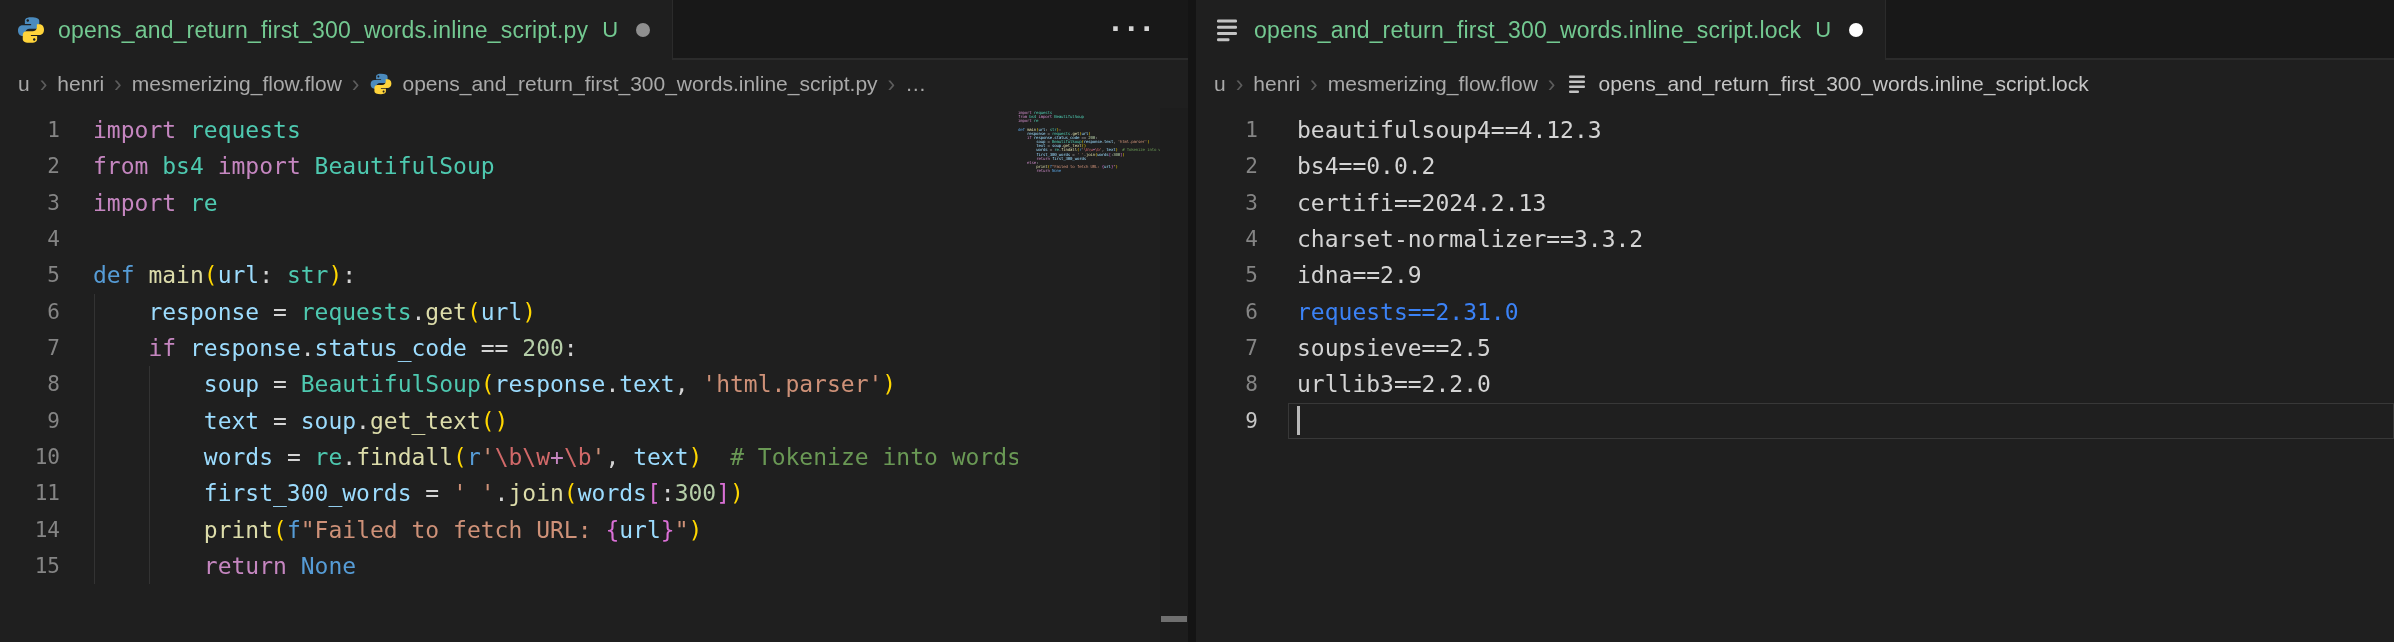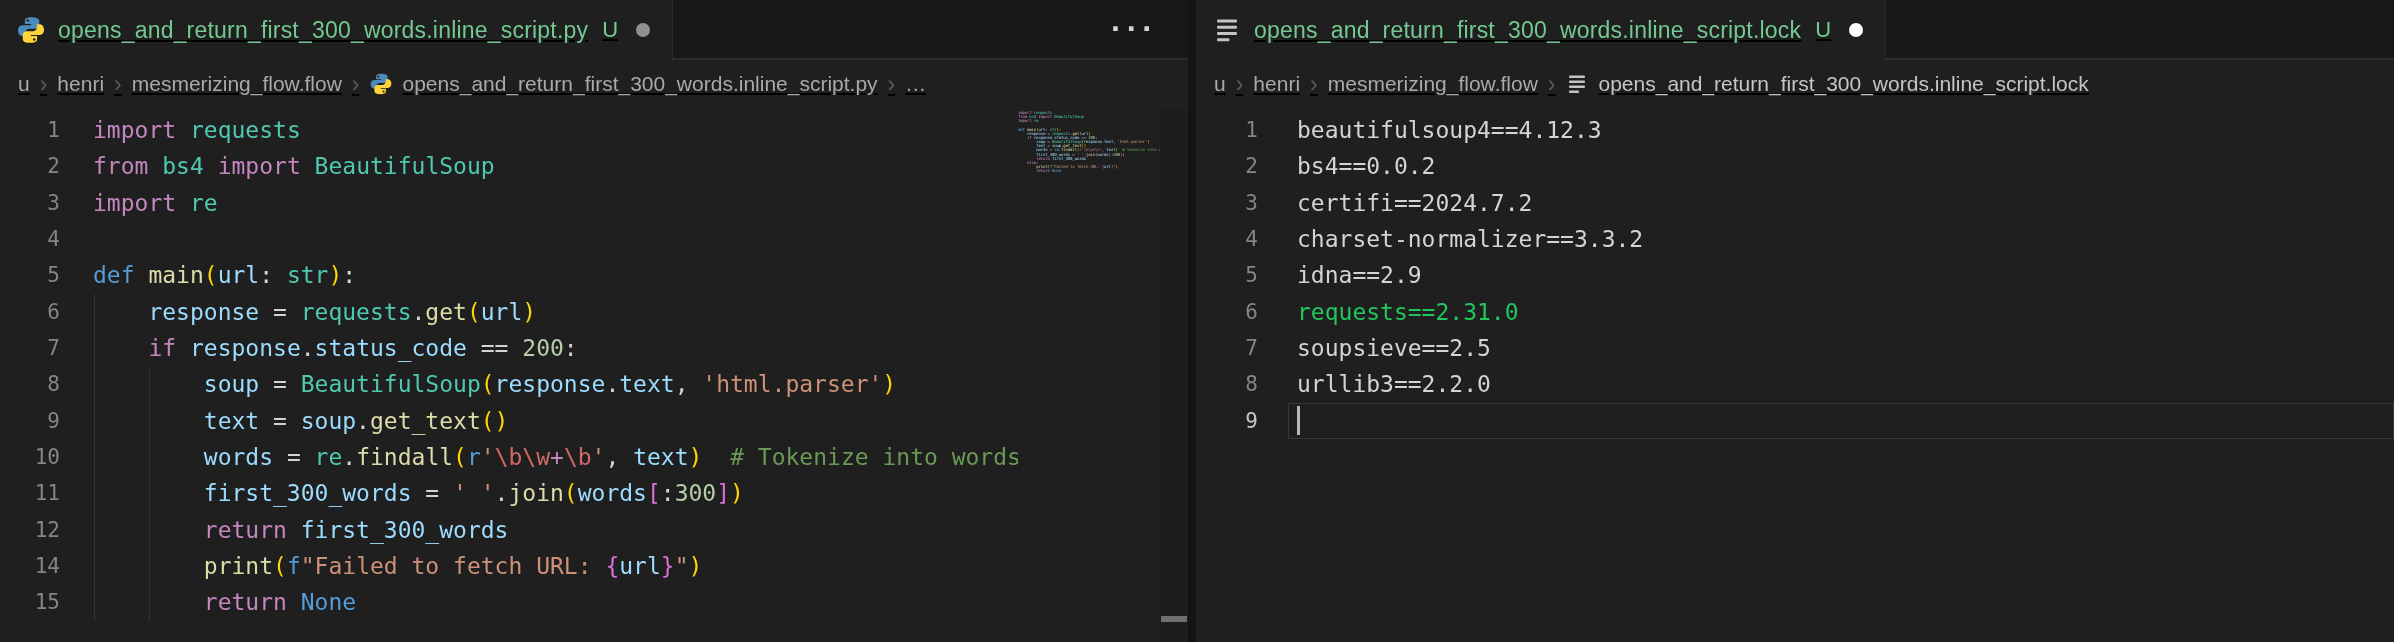--- a/index.html
+++ b/index.html
@@ -1,18 +1,18 @@
 <!DOCTYPE html>
 <html><head>
 <meta charset="utf-8">
 <style>
   html,body{margin:0;padding:0;background:#1f1f1f;}
   body{width:2394px;height:642px;overflow:hidden;font-family:"Liberation Sans",sans-serif;-webkit-font-smoothing:antialiased;}
   .app{display:flex;width:2394px;height:642px;}
-  .pane{position:relative;height:642px;background:#1f1f1f;overflow:hidden;text-decoration:underline;}
+  .pane{position:relative;height:642px;background:#1f1f1f;overflow:hidden;}
   .pane-l{width:1188px;}
   .divider{width:8px;background:#141414;flex:none;}
   .pane-r{width:1198px;}
 
   
   .tabbar{position:relative;height:60px;background:#181818;display:flex;}
   .tabbar::after{content:"";position:absolute;left:0;right:0;bottom:0;height:2px;background:#2b2b2b;}
   .tab{position:relative;z-index:2;height:60px;background:#1f1f1f;border-right:1px solid #2b2b2b;
        display:flex;align-items:center;padding:0 22px 0 16px;white-space:nowrap;cursor:pointer;}
   .ticon{display:flex;align-items:center;margin-right:12px;flex:none;}
@@ -106,21 +106,20 @@
           <div class="line"><span class="ln">2</span><span class="code"><span style="color: rgb(197, 134, 192);">from</span><span style="color: rgb(212, 212, 212);"> </span><span style="color: rgb(78, 201, 176);">bs4</span><span style="color: rgb(212, 212, 212);"> </span><span style="color: rgb(197, 134, 192);">import</span><span style="color: rgb(212, 212, 212);"> </span><span style="color: rgb(78, 201, 176);">BeautifulSoup</span></span></div>
           <div class="line"><span class="ln">3</span><span class="code"><span style="color: rgb(197, 134, 192);">import</span><span style="color: rgb(212, 212, 212);"> </span><span style="color: rgb(78, 201, 176);">re</span></span></div>
           <div class="line"><span class="ln">4</span><span class="code"></span></div>
           <div class="line"><span class="ln">5</span><span class="code"><span style="color: rgb(86, 156, 214);">def</span><span style="color: rgb(212, 212, 212);"> </span><span style="color: rgb(220, 220, 170);">main</span><span style="color: rgb(255, 215, 0);">(</span><span style="color: rgb(156, 220, 254);">url</span><span style="color: rgb(212, 212, 212);">: </span><span style="color: rgb(78, 201, 176);">str</span><span style="color: rgb(255, 215, 0);">)</span><span style="color: rgb(212, 212, 212);">:</span></span></div>
           <div class="line"><span class="ln">6</span><span class="code"><i class="gd" style="left: 1px;"></i><span style="color: rgb(212, 212, 212);">    </span><span style="color: rgb(156, 220, 254);">response</span><span style="color: rgb(212, 212, 212);"> = </span><span style="color: rgb(78, 201, 176);">requests</span><span style="color: rgb(212, 212, 212);">.</span><span style="color: rgb(220, 220, 170);">get</span><span style="color: rgb(255, 215, 0);">(</span><span style="color: rgb(156, 220, 254);">url</span><span style="color: rgb(255, 215, 0);">)</span></span></div>
           <div class="line"><span class="ln">7</span><span class="code"><i class="gd" style="left: 1px;"></i><span style="color: rgb(212, 212, 212);">    </span><span style="color: rgb(197, 134, 192);">if</span><span style="color: rgb(212, 212, 212);"> </span><span style="color: rgb(156, 220, 254);">response</span><span style="color: rgb(212, 212, 212);">.</span><span style="color: rgb(156, 220, 254);">status_code</span><span style="color: rgb(212, 212, 212);"> == </span><span style="color: rgb(181, 206, 168);">200</span><span style="color: rgb(212, 212, 212);">:</span></span></div>
           <div class="line"><span class="ln">8</span><span class="code"><i class="gd" style="left: 1px;"></i><i class="gd" style="left: 56.4px;"></i><span style="color: rgb(212, 212, 212);">        </span><span style="color: rgb(156, 220, 254);">soup</span><span style="color: rgb(212, 212, 212);"> = </span><span style="color: rgb(78, 201, 176);">BeautifulSoup</span><span style="color: rgb(255, 215, 0);">(</span><span style="color: rgb(156, 220, 254);">response</span><span style="color: rgb(212, 212, 212);">.</span><span style="color: rgb(156, 220, 254);">text</span><span style="color: rgb(212, 212, 212);">, </span><span style="color: rgb(206, 145, 120);">'html.parser'</span><span style="color: rgb(255, 215, 0);">)</span></span></div>
           <div class="line"><span class="ln">9</span><span class="code"><i class="gd" style="left: 1px;"></i><i class="gd" style="left: 56.4px;"></i><span style="color: rgb(212, 212, 212);">        </span><span style="color: rgb(156, 220, 254);">text</span><span style="color: rgb(212, 212, 212);"> = </span><span style="color: rgb(156, 220, 254);">soup</span><span style="color: rgb(212, 212, 212);">.</span><span style="color: rgb(220, 220, 170);">get_text</span><span style="color: rgb(255, 215, 0);">()</span></span></div>
           <div class="line"><span class="ln">10</span><span class="code"><i class="gd" style="left: 1px;"></i><i class="gd" style="left: 56.4px;"></i><span style="color: rgb(212, 212, 212);">        </span><span style="color: rgb(156, 220, 254);">words</span><span style="color: rgb(212, 212, 212);"> = </span><span style="color: rgb(78, 201, 176);">re</span><span style="color: rgb(212, 212, 212);">.</span><span style="color: rgb(220, 220, 170);">findall</span><span style="color: rgb(255, 215, 0);">(</span><span style="color: rgb(86, 156, 214);">r</span><span style="color: rgb(206, 145, 120);">'</span><span style="color: rgb(209, 105, 105);">\b\w</span><span style="color: rgb(197, 134, 192);">+</span><span style="color: rgb(209, 105, 105);">\b</span><span style="color: rgb(206, 145, 120);">'</span><span style="color: rgb(212, 212, 212);">, </span><span style="color: rgb(156, 220, 254);">text</span><span style="color: rgb(255, 215, 0);">)</span><span style="color: rgb(212, 212, 212);">  </span><span style="color: rgb(106, 153, 85);"># Tokenize into words</span></span></div>
           <div class="line"><span class="ln">11</span><span class="code"><i class="gd" style="left: 1px;"></i><i class="gd" style="left: 56.4px;"></i><span style="color: rgb(212, 212, 212);">        </span><span style="color: rgb(156, 220, 254);">first_300_words</span><span style="color: rgb(212, 212, 212);"> = </span><span style="color: rgb(206, 145, 120);">' '</span><span style="color: rgb(212, 212, 212);">.</span><span style="color: rgb(220, 220, 170);">join</span><span style="color: rgb(255, 215, 0);">(</span><span style="color: rgb(156, 220, 254);">words</span><span style="color: rgb(218, 112, 214);">[</span><span style="color: rgb(212, 212, 212);">:</span><span style="color: rgb(181, 206, 168);">300</span><span style="color: rgb(218, 112, 214);">]</span><span style="color: rgb(255, 215, 0);">)</span></span></div>
-          <div class="line"><span class="ln">12</span><span class="code"><i class="gd" style="left: 1px;"></i><i class="gd" style="left: 56.4px;"></i><span style="color: rgb(212, 212, 212);">        </span><span style="color: rgb(197, 134, 192);">return</span><span style="color: rgb(212, 212, 212);"> </span><span style="color: rgb(156, 220, 254);">first_300_words</span></span></div>
           <div class="line"><span class="ln">14</span><span class="code"><i class="gd" style="left: 1px;"></i><i class="gd" style="left: 56.4px;"></i><span style="color: rgb(212, 212, 212);">        </span><span style="color: rgb(220, 220, 170);">print</span><span style="color: rgb(255, 215, 0);">(</span><span style="color: rgb(86, 156, 214);">f</span><span style="color: rgb(206, 145, 120);">"Failed to fetch URL: </span><span style="color: rgb(218, 112, 214);">{</span><span style="color: rgb(156, 220, 254);">url</span><span style="color: rgb(218, 112, 214);">}</span><span style="color: rgb(206, 145, 120);">"</span><span style="color: rgb(255, 215, 0);">)</span></span></div>
           <div class="line"><span class="ln">15</span><span class="code"><i class="gd" style="left: 1px;"></i><i class="gd" style="left: 56.4px;"></i><span style="color: rgb(212, 212, 212);">        </span><span style="color: rgb(197, 134, 192);">return</span><span style="color: rgb(212, 212, 212);"> </span><span style="color: rgb(86, 156, 214);">None</span></span></div>
         </div>
       <div class="minimap">
           <div class="mm-line"><span style="color: rgb(197, 134, 192);">import</span><span style="color: rgb(212, 212, 212);"> </span><span style="color: rgb(78, 201, 176);">requests</span></div>
           <div class="mm-line"><span style="color: rgb(197, 134, 192);">from</span><span style="color: rgb(212, 212, 212);"> </span><span style="color: rgb(78, 201, 176);">bs4</span><span style="color: rgb(212, 212, 212);"> </span><span style="color: rgb(197, 134, 192);">import</span><span style="color: rgb(212, 212, 212);"> </span><span style="color: rgb(78, 201, 176);">BeautifulSoup</span></div>
           <div class="mm-line"><span style="color: rgb(197, 134, 192);">import</span><span style="color: rgb(212, 212, 212);"> </span><span style="color: rgb(78, 201, 176);">re</span></div>
           <div class="mm-line"></div>
           <div class="mm-line"><span style="color: rgb(86, 156, 214);">def</span><span style="color: rgb(212, 212, 212);"> </span><span style="color: rgb(220, 220, 170);">main</span><span style="color: rgb(255, 215, 0);">(</span><span style="color: rgb(156, 220, 254);">url</span><span style="color: rgb(212, 212, 212);">: </span><span style="color: rgb(78, 201, 176);">str</span><span style="color: rgb(255, 215, 0);">)</span><span style="color: rgb(212, 212, 212);">:</span></div>
           <div class="mm-line"><span style="color: rgb(212, 212, 212);">    </span><span style="color: rgb(156, 220, 254);">response</span><span style="color: rgb(212, 212, 212);"> = </span><span style="color: rgb(78, 201, 176);">requests</span><span style="color: rgb(212, 212, 212);">.</span><span style="color: rgb(220, 220, 170);">get</span><span style="color: rgb(255, 215, 0);">(</span><span style="color: rgb(156, 220, 254);">url</span><span style="color: rgb(255, 215, 0);">)</span></div>
@@ -184,24 +183,24 @@
             </svg>
           </span>
           <span>opens_and_return_first_300_words.inline_script.lock</span>
         </span>
       </div>
     <div class="editor">
       <div class="alinebox"></div>
       <div class="lines-wrap">
           <div class="line"><span class="ln">1</span><span class="code"><span style="color: rgb(212, 212, 212);">beautifulsoup4==4.12.3</span></span></div>
           <div class="line"><span class="ln">2</span><span class="code"><span style="color: rgb(212, 212, 212);">bs4==0.0.2</span></span></div>
-          <div class="line"><span class="ln">3</span><span class="code"><span style="color: rgb(212, 212, 212);">certifi==2024.7.2</span></span></div>
+          <div class="line"><span class="ln">3</span><span class="code"><span style="color: rgb(212, 212, 212);">certifi==2024.2.13</span></span></div>
           <div class="line"><span class="ln">4</span><span class="code"><span style="color: rgb(212, 212, 212);">charset-normalizer==3.3.2</span></span></div>
           <div class="line"><span class="ln">5</span><span class="code"><span style="color: rgb(212, 212, 212);">idna==2.9</span></span></div>
-          <div class="line"><span class="ln">6</span><span class="code"><span style="color: #22c55e;">requests==2.31.0</span></span></div>
+          <div class="line"><span class="ln">6</span><span class="code"><span style="color: #3b82f6;">requests==2.31.0</span></span></div>
           <div class="line"><span class="ln">7</span><span class="code"><span style="color: rgb(212, 212, 212);">soupsieve==2.5</span></span></div>
           <div class="line"><span class="ln">8</span><span class="code"><span style="color: rgb(212, 212, 212);">urllib3==2.2.0</span></span></div>
           <div class="line"><span class="ln" style="color: rgb(198, 198, 198);">9</span><span class="code"></span></div>
         </div>
       <div class="cursor"></div>
     </div>
   </div>
 
 </div>
 

